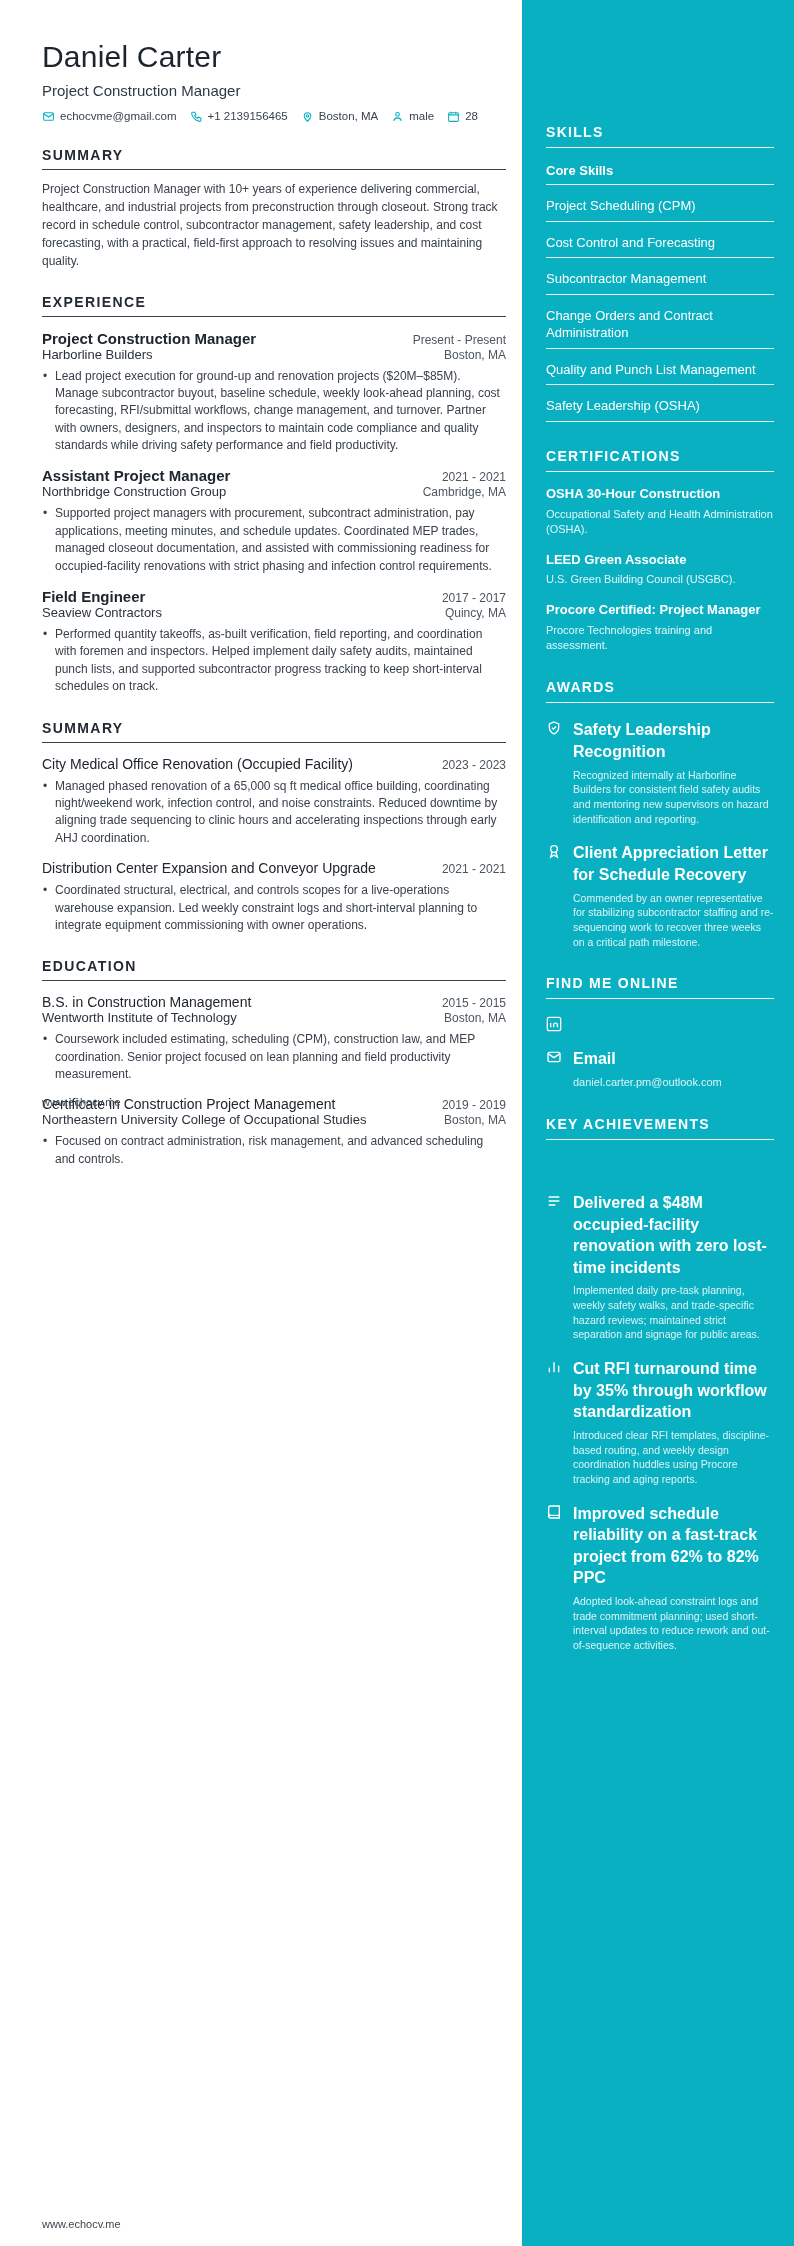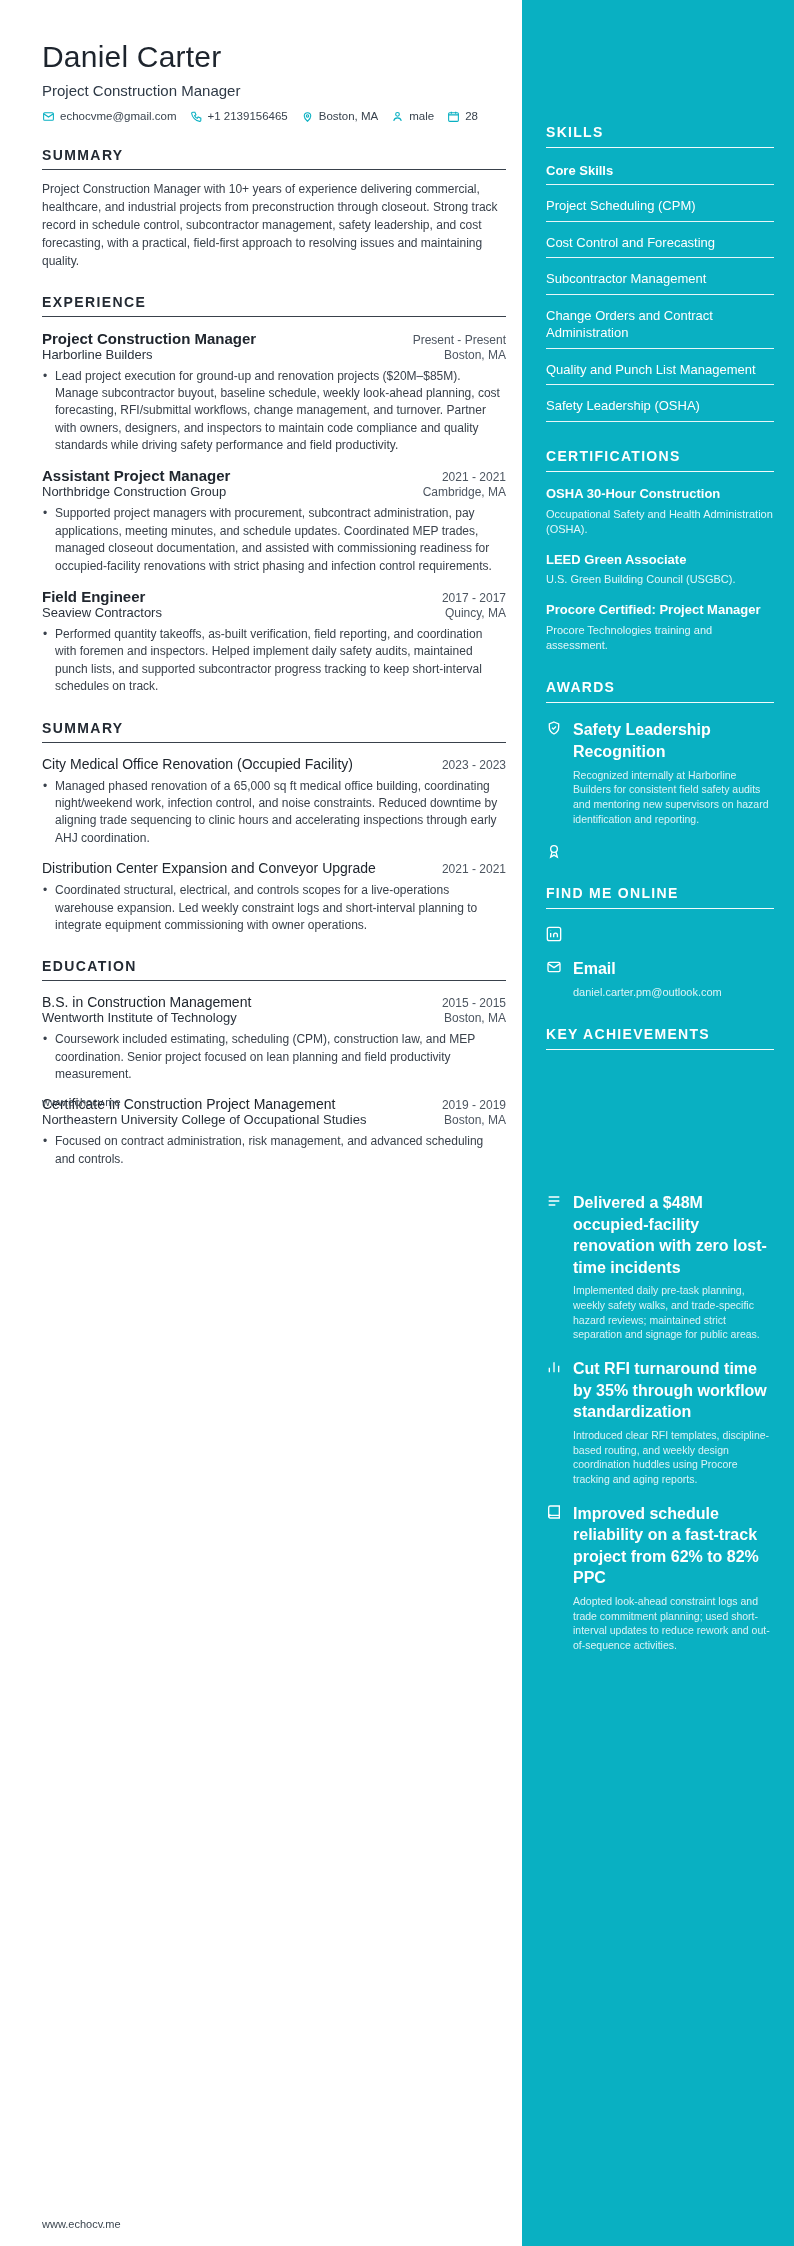--- a/index.html
+++ b/index.html
@@ -299,20 +299,24 @@
         <div class="ie-desc">Recognized internally at Harborline Builders for consistent field safety audits and mentoring new supervisors on hazard identification and reporting.</div>
       </div>
     </div>
     <div class="icon-entry">
       <span class="ic">
         <svg width="16" height="16" viewBox="0 0 24 24" fill="none" stroke="currentColor" stroke-width="2">
             <circle cx="12" cy="9" r="5"></circle>
             <path d="M9.2 13.4L7 21l5-2.8L17 21l-2.2-7.6"></path>
           </svg>
       </span>
+      <div>
+        <div class="ie-title">Client Appreciation Letter for Schedule Recovery</div>
+        <div class="ie-desc">Commended by an owner representative for stabilizing subcontractor staffing and re-sequencing work to recover three weeks on a critical path milestone.</div>
+      </div>
     </div>
 
     <h2 class="side-h">FIND ME ONLINE</h2>
     <div class="icon-entry link">
       <span class="ic">
         <svg width="16" height="16" viewBox="0 0 24 24" fill="none" stroke="currentColor" stroke-width="2">
             <rect x="2" y="2" width="20" height="20" rx="3"></rect>
             <path d="M7 10.5V17M7 7.2v.2M11.5 17v-3.6a2.8 2.8 0 0 1 5.6 0V17"></path>
           </svg>
       </span>

